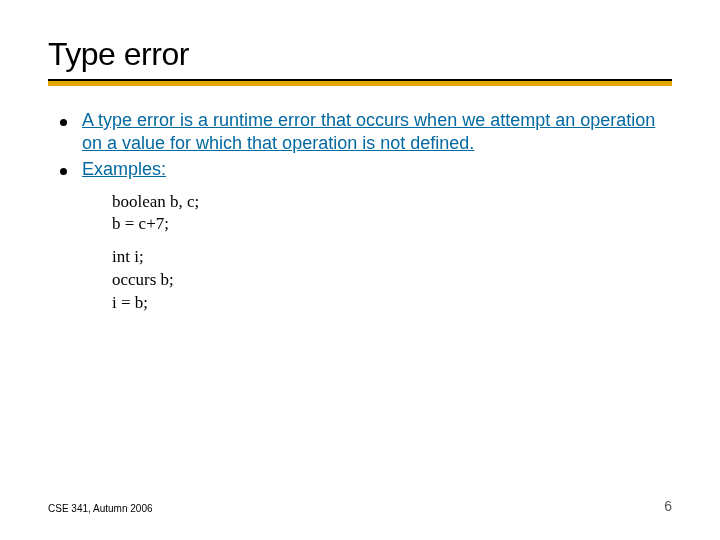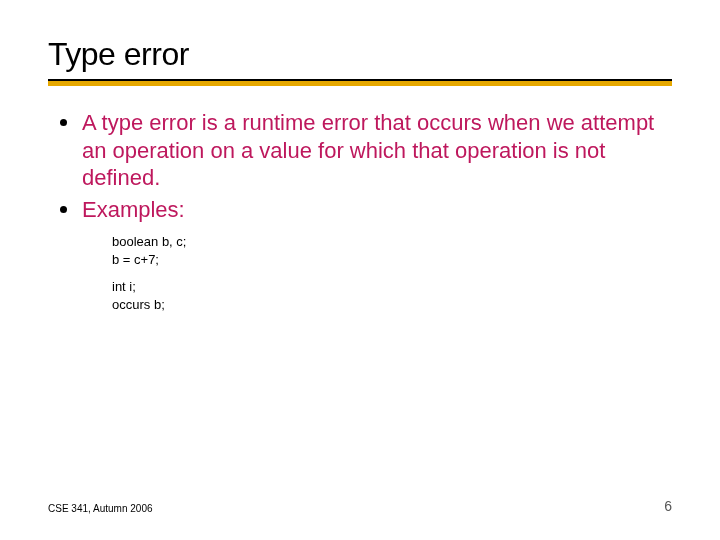--- a/index.html
+++ b/index.html
@@ -37,42 +37,43 @@
   .content {
     margin-top: 22px;
   }
   ul.bullets {
     list-style: none;
     padding-left: 8px;
   }
   ul.bullets > li {
     position: relative;
     padding-left: 26px;
-    font-size: 22px;
+    font-size: 18px;
     line-height: 1.25;
-    color: #be185d;
+    color: #0369a1;
     margin-bottom: 4px;
+    text-decoration: underline;
   }
   ul.bullets > li::before {
     content: "";
     position: absolute;
     left: 4px;
     top: 10px;
     width: 7px;
     height: 7px;
     background: #000;
     border-radius: 50%;
   }
   .code-block {
     margin-left: 64px;
     margin-top: 10px;
-    font-size: 13px;
+    font-size: 17px;
     line-height: 1.35;
     color: #000;
-    font-family: Liberation Sans, sans-serif;
+    font-family: Liberation Serif, serif;
   }
   .code-block.second {
   }
   .footer {
     position: absolute;
     left: 48px;
     bottom: 26px;
     font-size: 10px;
     color: #000;
   }
@@ -100,17 +101,18 @@
   </ul>
 
   <div class="code-block">
     <div>boolean b, c;</div>
     <div>b = c+7;</div>
   </div>
 
   <div class="code-block second">
     <div>int i;</div>
     <div>occurs b;</div>
+    <div>i = b;</div>
   </div>
 </div>
 
 <div class="footer">CSE 341, Autumn 2006</div>
 <div class="pagenum">6</div>
 
 </body></html>

